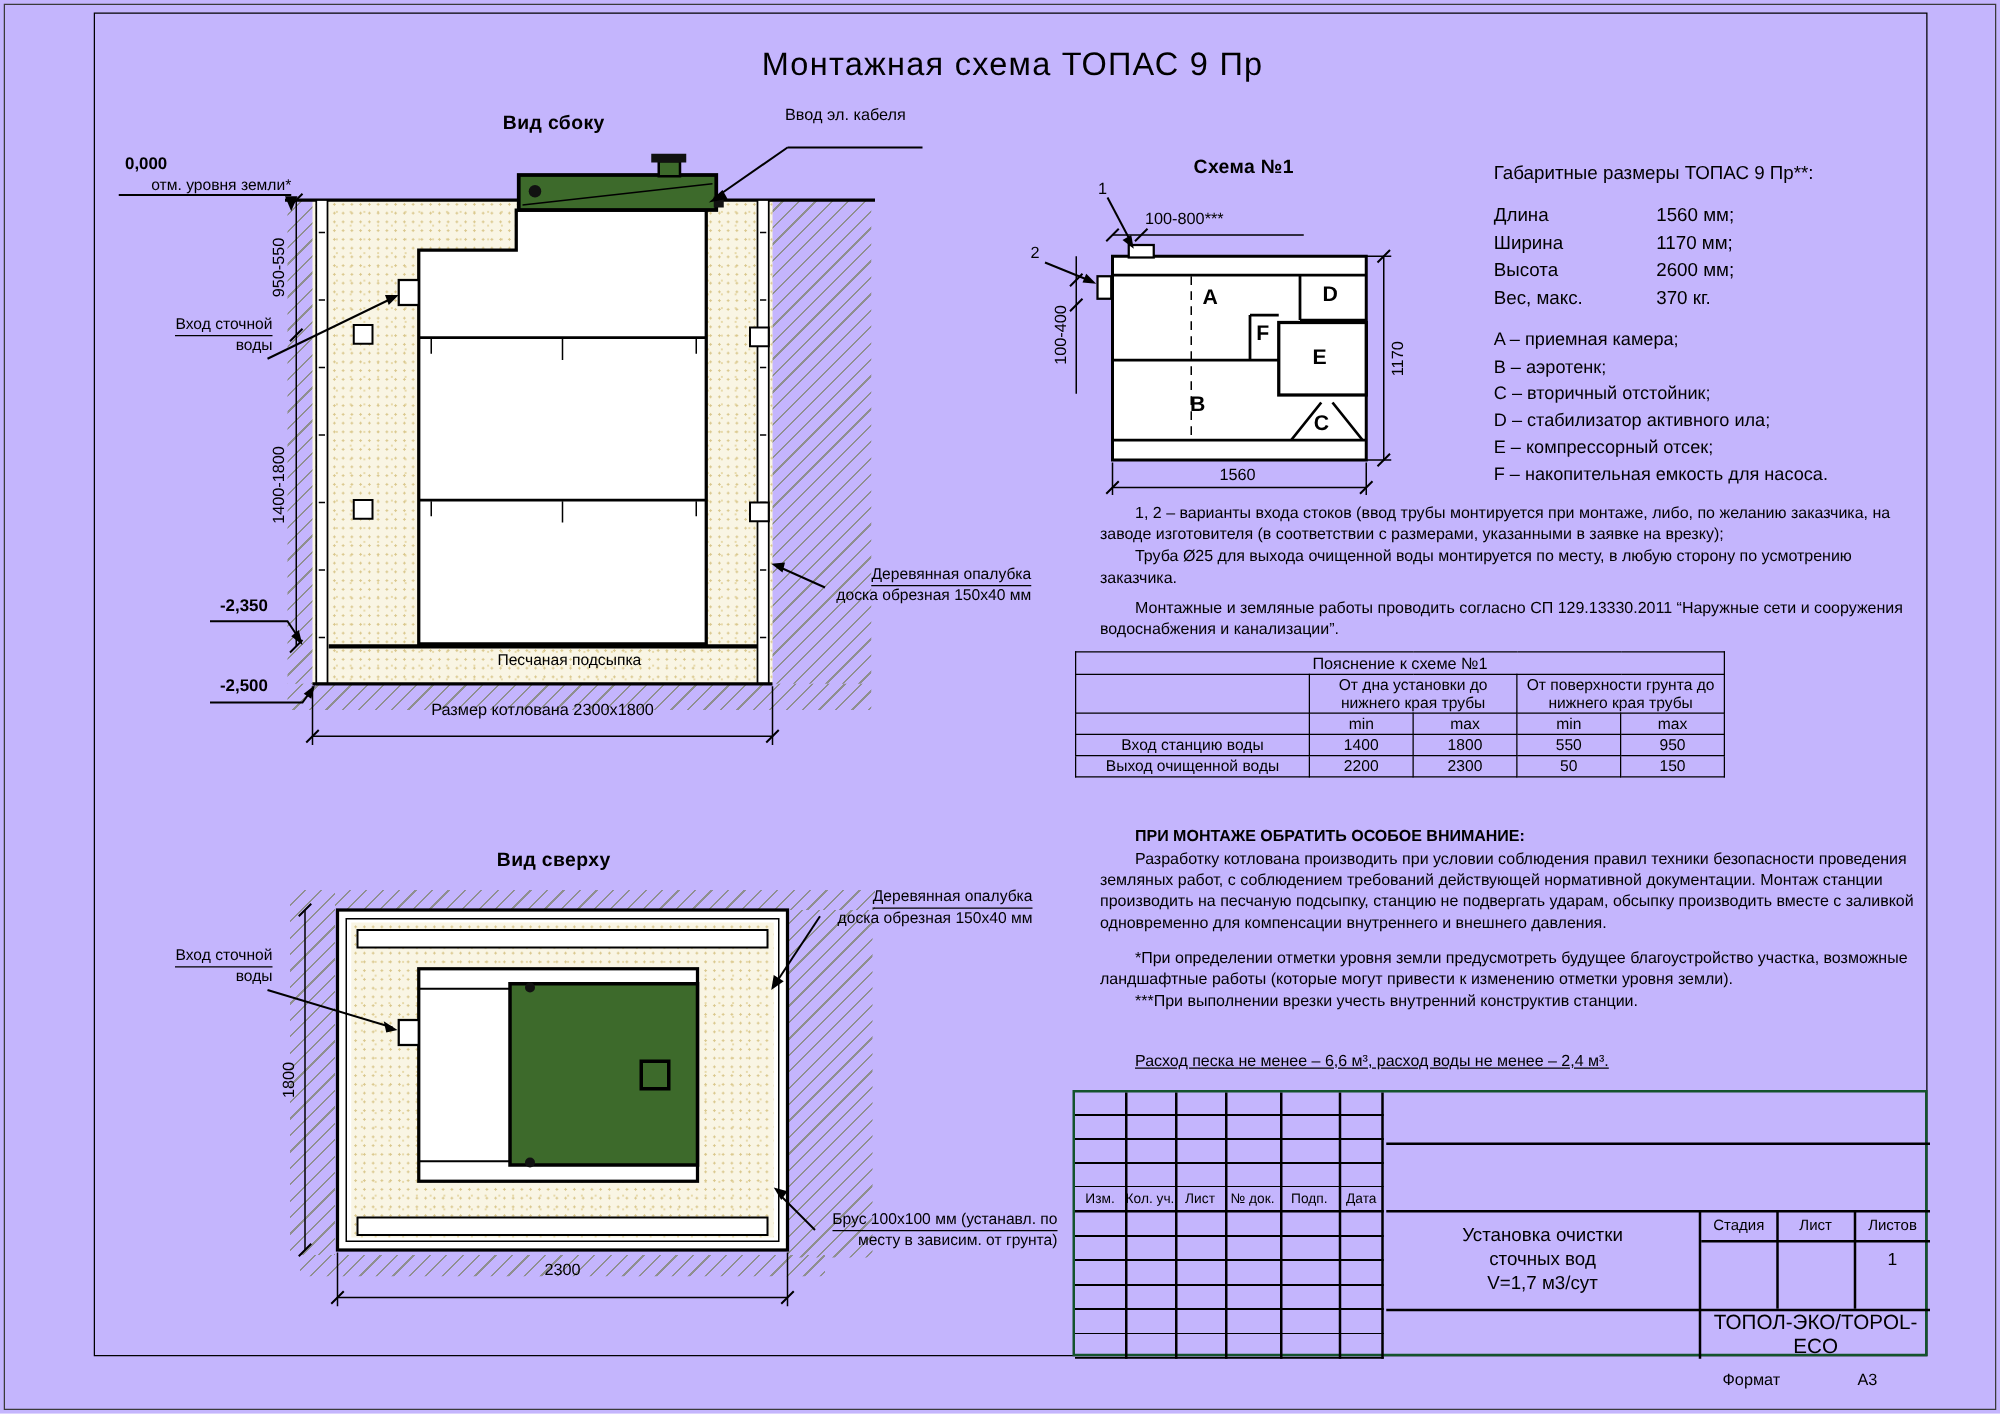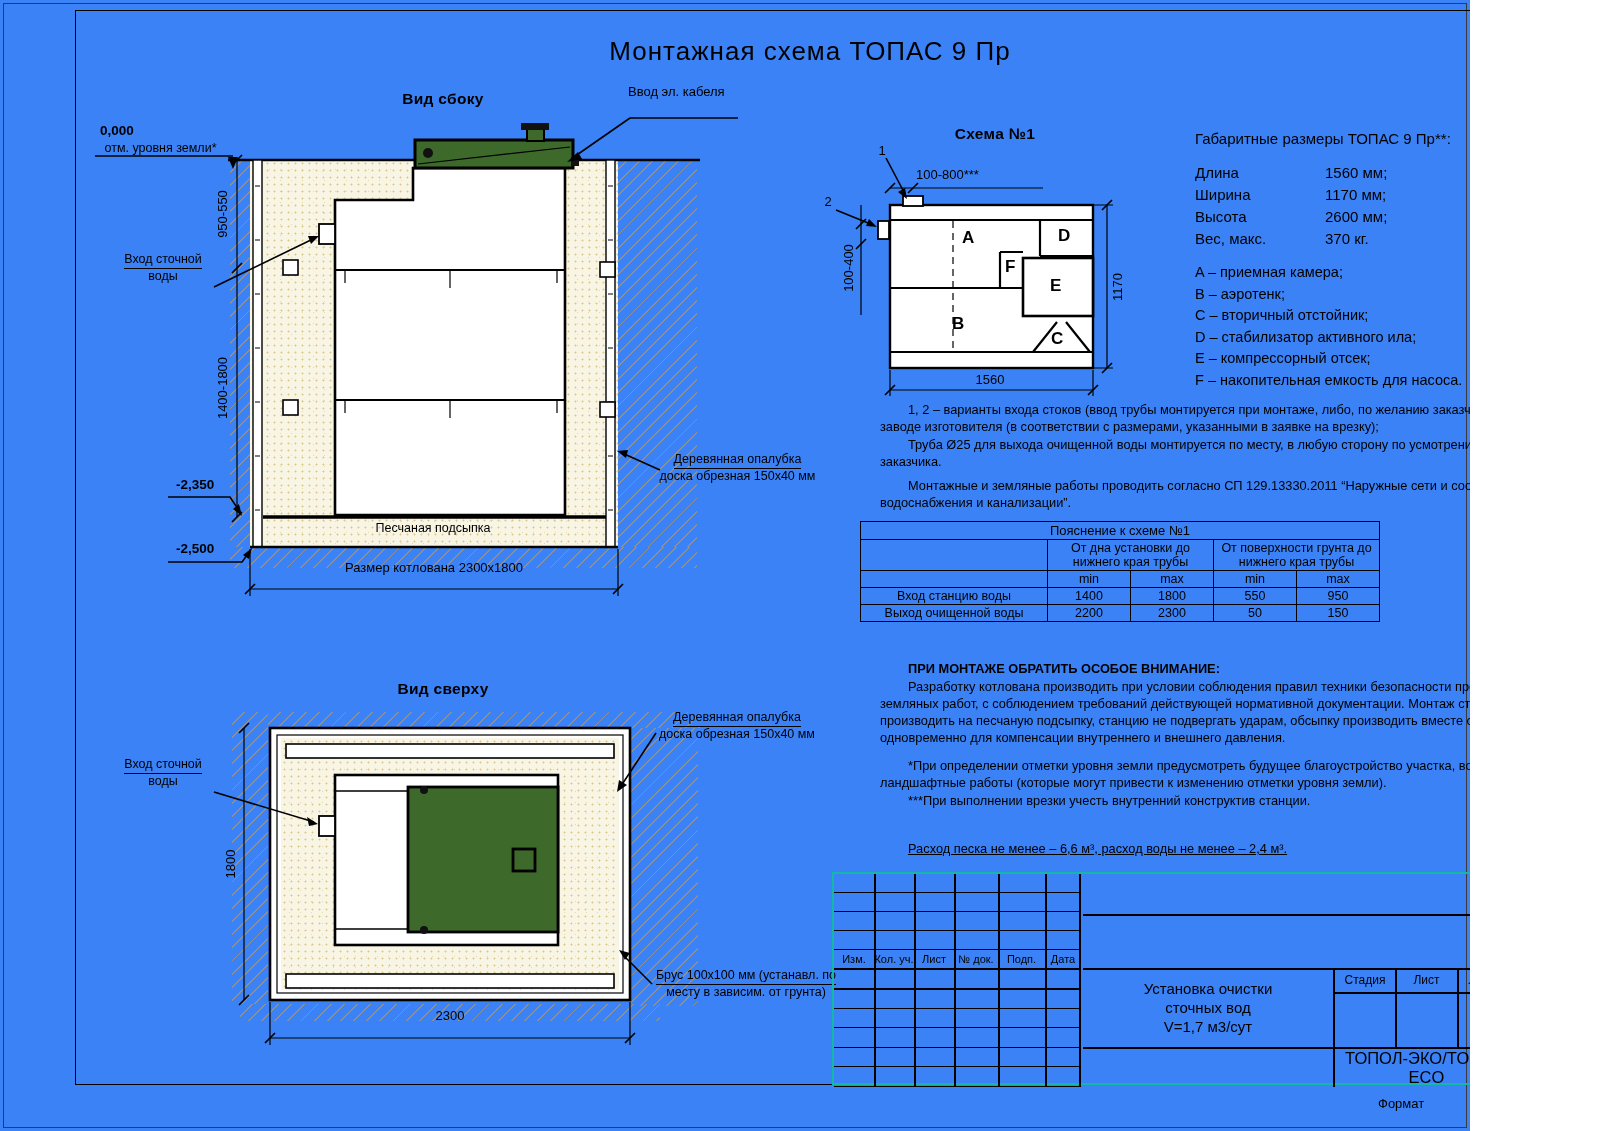--- a/index.html
+++ b/index.html
@@ -1,26 +1,26 @@
 <!DOCTYPE html>
 <html style="--lid_green: #3d6a2b; --sand_bg: #f9f5e4; --sand_dot: #d9c78c;"><head>
 <meta charset="utf-8">
 <style>
   html,body{margin:0;padding:0;background:#fff;}
-  #page{position:relative;width:1470px;height:1131px;background:#3b82f6;
+  #page{position:relative;width:1600px;height:1131px;background:#c4b5fd;
         font-family:"Liberation Sans",sans-serif;color:#000;overflow:hidden;}
   .abs{position:absolute;}
   .outer-border{position:absolute;left:3px;top:3px;right:3px;bottom:3px;border:1.6px solid #3a3a3a;}
   .frame{position:absolute;left:75px;top:10px;width:1467px;height:1075px;border:1.8px solid #000;box-sizing:border-box;}
   .hatch{background-image:repeating-linear-gradient(135deg,rgba(120,120,120,0) 0 8px,#8f8f8f 8px 9.3px);}
   .sand{background-color:var(--sand_bg,#f9f5e4);
         background-image:radial-gradient(var(--sand_dot,#dcc98f) 0.9px,rgba(0,0,0,0) 1.1px),
                          radial-gradient(#e7d9a9 0.8px,rgba(0,0,0,0) 1px);
         background-size:7px 7px,11px 11px;background-position:0 0,3px 4px;}
-  .lbl{position:absolute;font-size:12.5px;line-height:1.22;text-align:center;}
+  .lbl{position:absolute;font-size:12.5px;line-height:1.22;text-align:right;}
   .lbl .u{border-bottom:1.4px solid #000;padding-bottom:1px;display:inline-block;}
   .lbl span{display:block;}
   .view-title{position:absolute;font-size:15.5px;font-weight:600;text-align:center;letter-spacing:.3px;}
   .lvl{position:absolute;font-size:13.5px;font-weight:700;}
   .rlabel{position:absolute;display:flex;align-items:center;justify-content:center;
           font-size:13px;transform:rotate(-90deg);}
   .dimtxt{position:absolute;font-size:13px;text-align:center;}
   .big-title{position:absolute;left:480px;top:36px;width:660px;text-align:center;
              font-size:26px;letter-spacing:1px;}
   .comp{position:absolute;font-size:17px;font-weight:600;}
@@ -287,21 +287,21 @@
   <div class="note" style="left:880px;top:661px;width:652px;">
     <p style="font-weight:600;">ПРИ МОНТАЖЕ ОБРАТИТЬ ОСОБОЕ ВНИМАНИЕ:</p>
     <p>Разработку котлована производить при условии соблюдения правил техники безопасности проведения земляных работ, с соблюдением требований действующей нормативной документации. Монтаж станции производить на песчаную подсыпку, станцию не подвергать ударам, обсыпку производить вместе с заливкой одновременно для компенсации внутреннего и внешнего давления.</p>
   </div>
   <div class="note" style="left:880px;top:758px;width:660px;">
     <p>*При определении отметки уровня земли предусмотреть будущее благоустройство участка, возможные ландшафтные работы (которые могут привести к изменению отметки уровня земли).</p>
     <p>***При выполнении врезки учесть внутренний конструктив станции.</p>
   </div>
   <div class="note underl" style="left:908px;top:841px;width:640px;">Расход песка не менее – 6,6 м³, расход воды не менее – 2,4 м³.</div>
 
-  <div class="tb" style="left:832px;top:872px;width:684px;height:213px;border:2px solid #14b8a6;">
+  <div class="tb" style="left:858px;top:872px;width:684px;height:213px;border:2px solid #14532d;">
 
     <div class="tb" style="left:0;top:0;width:247px;height:213px;border-right:2px solid #000;">
       <div class="tb" style="left:0;top:0;width:247px;height:76px;background:repeating-linear-gradient(180deg,rgba(0,0,0,0) 0 17.6px,#000 17.6px 19px);"></div>
       <div class="tb" style="left:0;top:76px;width:247px;height:20px;border-bottom:2px solid #000;display:flex;align-items:center;font-size:11px;">
         <span class="tb-cell" style="position:static;flex:0 0 40px;">Изм.</span>
         <span class="tb-cell" style="position:static;flex:0 0 40px;">Кол. уч.</span>
         <span class="tb-cell" style="position:static;flex:0 0 40px;">Лист</span>
         <span class="tb-cell" style="position:static;flex:0 0 44px;">№ док.</span>
         <span class="tb-cell" style="position:static;flex:0 0 47px;">Подп.</span>
         <span class="tb-cell" style="position:static;flex:0 0 36px;">Дата</span>

